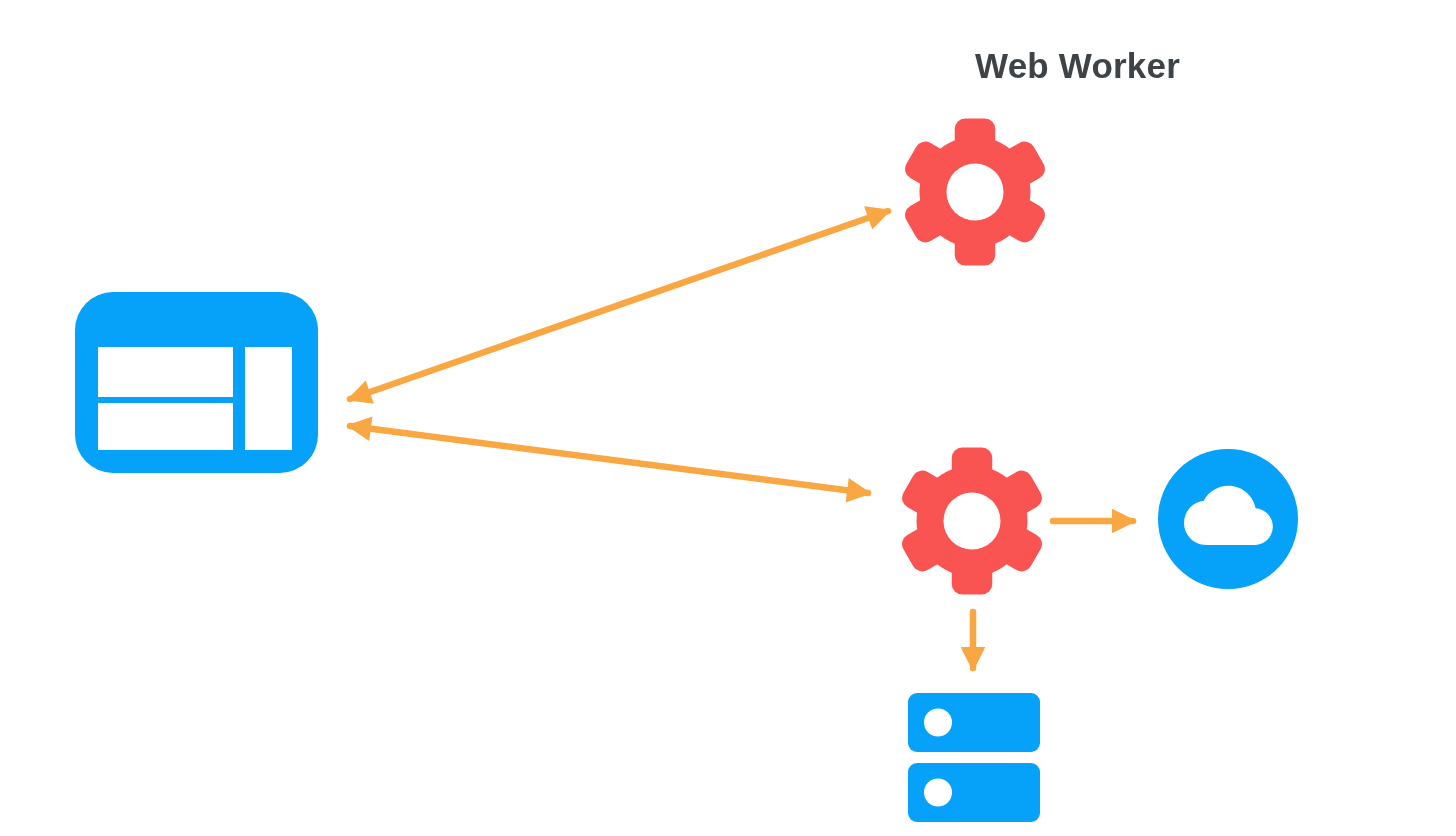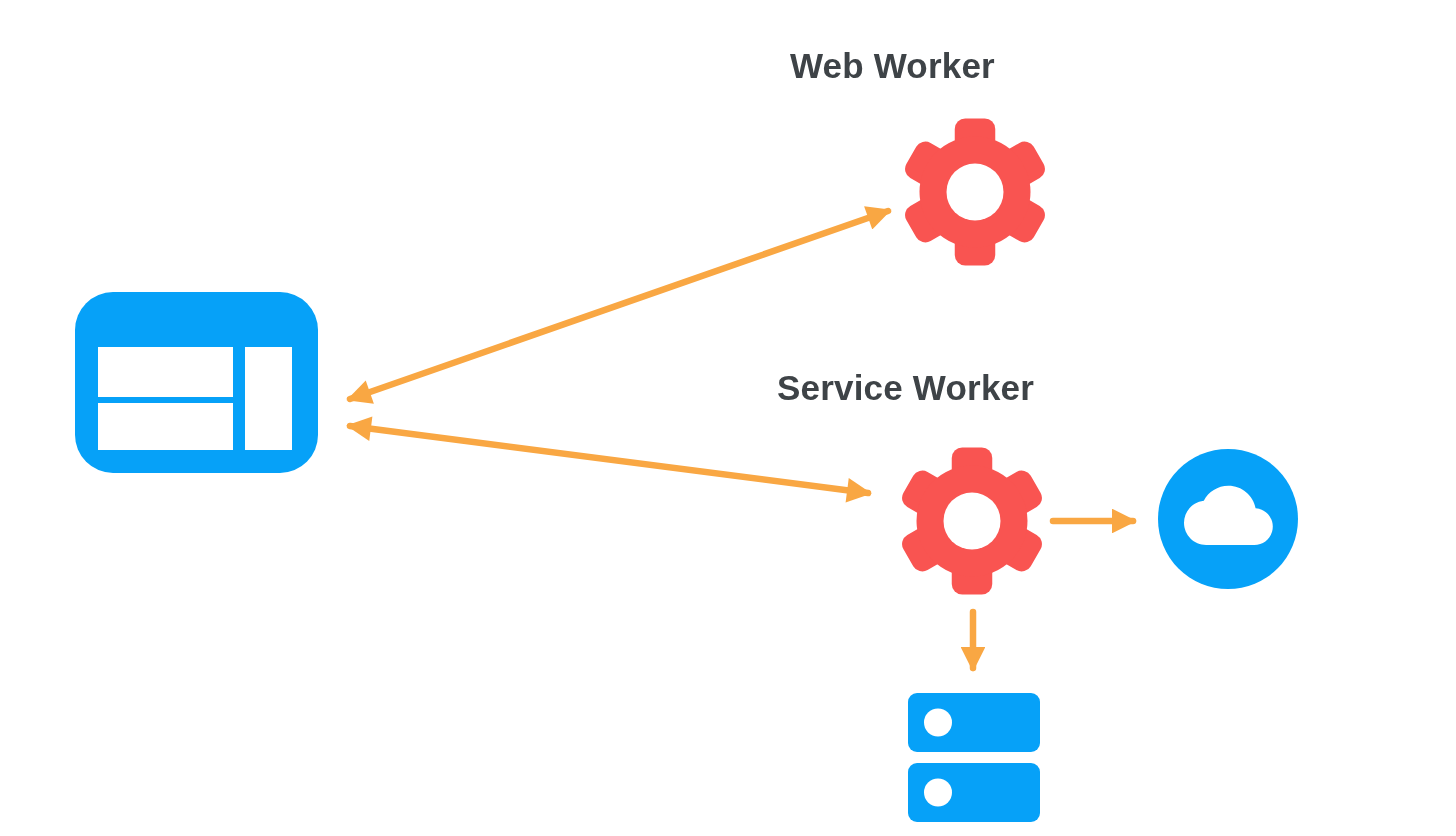--- a/index.html
+++ b/index.html
@@ -7,21 +7,21 @@
     position:relative;width:1456px;height:836px;background:var(--white);
     overflow:hidden;font-family:"Liberation Sans",sans-serif;
   }
   .abs{position:absolute;display:block;}
   .arrows{position:absolute;left:0;top:0;width:1456px;height:836px;}
   .arrows line{stroke:var(--orange);stroke-width:6.5;stroke-linecap:round;}
   .fill-orange{fill:var(--orange);}
   .fill-red{fill:var(--red);}
   .fill-blue{fill:var(--blue);}
   .label{
-    position:absolute;text-align:left;font-size:35px;line-height:40px;
+    position:absolute;text-align:right;font-size:35px;line-height:40px;
     font-weight:600;color:var(--ink);letter-spacing:.2px;white-space:nowrap;
   }
 </style>
 </head>
 <body>
 
 <div class="canvas">
 
   <svg class="arrows" viewBox="0 0 1456 836" aria-hidden="true">
     <defs>
@@ -42,21 +42,20 @@
   <svg class="abs" style="left:900px;top:117px" width="150" height="150" viewBox="0 0 100 100">
     <g class="fill-red">
       <rect x="36.5" y="1" width="27" height="98" rx="7"></rect>
       <rect x="36.5" y="1" width="27" height="98" rx="7" transform="rotate(60 50 50)"></rect>
       <rect x="36.5" y="1" width="27" height="98" rx="7" transform="rotate(120 50 50)"></rect>
       <circle cx="50" cy="50" r="37"></circle>
     </g>
     <circle cx="50" cy="50" r="19" fill="#fff"></circle>
   </svg>
 
-  <div class="label" style="left:777px;top:368px;width:390px">Service Worker</div>
   <svg class="abs" style="left:897px;top:446px" width="150" height="150" viewBox="0 0 100 100">
     <g class="fill-red">
       <rect x="36.5" y="1" width="27" height="98" rx="7"></rect>
       <rect x="36.5" y="1" width="27" height="98" rx="7" transform="rotate(60 50 50)"></rect>
       <rect x="36.5" y="1" width="27" height="98" rx="7" transform="rotate(120 50 50)"></rect>
       <circle cx="50" cy="50" r="37"></circle>
     </g>
     <circle cx="50" cy="50" r="19" fill="#fff"></circle>
   </svg>
 

